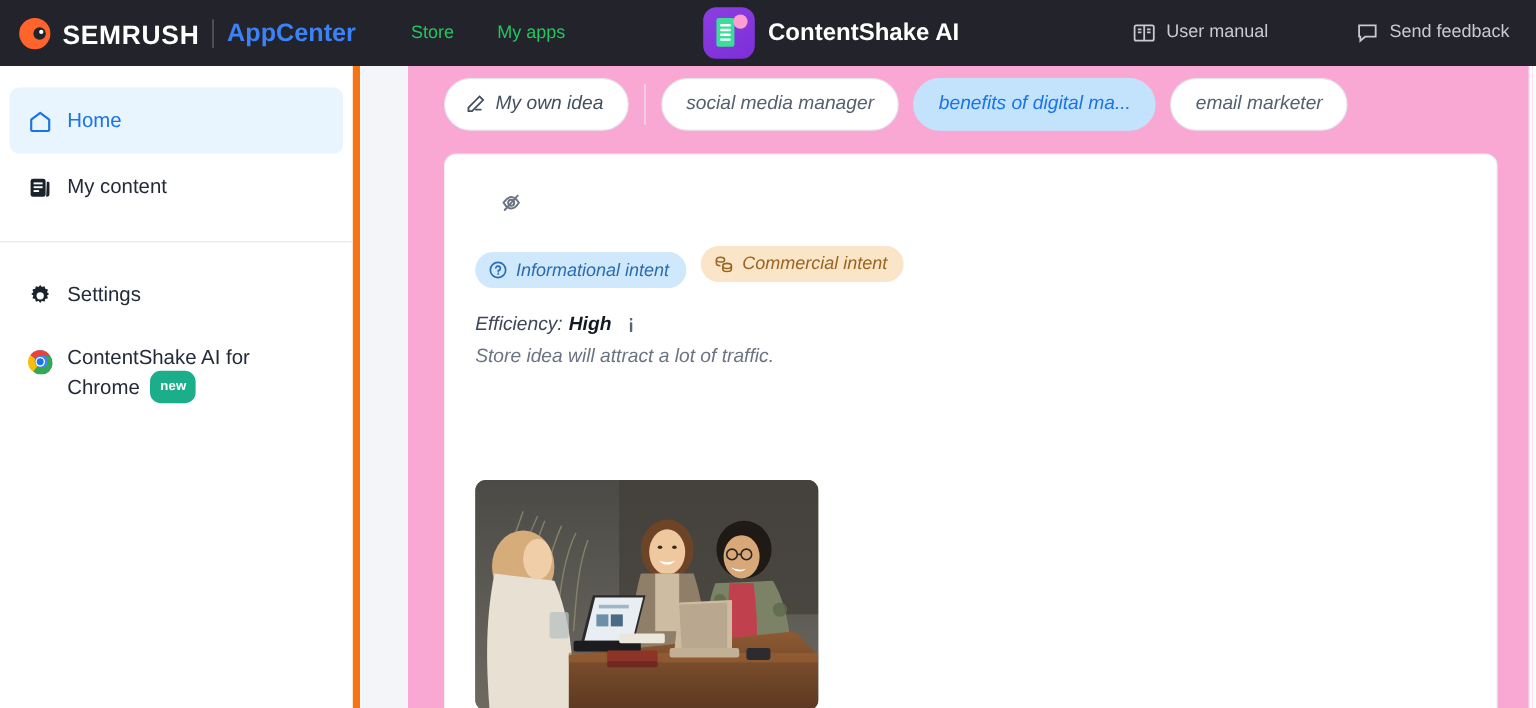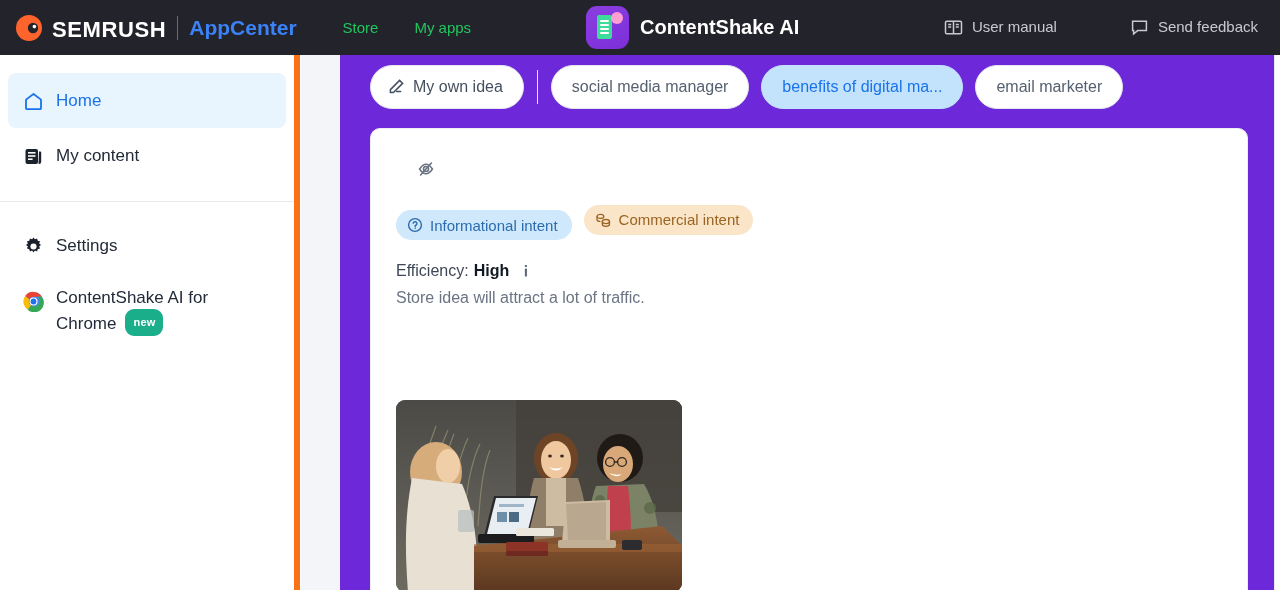--- a/index.html
+++ b/index.html
@@ -122,22 +122,23 @@
   
   #gutter {
     position: absolute; left: 301px; top: 55px;
     width: 39px; height: 535px; background: #f4f5f8;
   }
 
   
   #main {
     position: absolute; left: 340px; top: 55px;
     width: 937px; height: 535px;
-    background: #6d28d9;
+    background: #f9a8d4;
     overflow: hidden;
+    font-style: italic;
   }
   #scroll-rail {
     position: absolute; right: 0; top: 0;
     width: 3px; height: 535px; background: #ffffff;
     border-left: 1px solid #e8eaf0;
   }
 
   #pill-row {
     position: absolute; left: 30px; top: 10px;
     display: flex; align-items: center;

